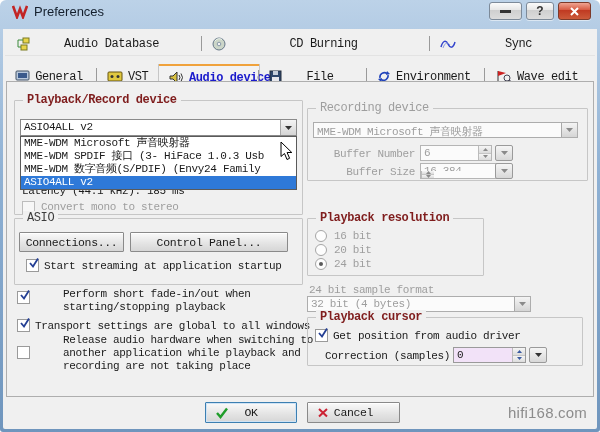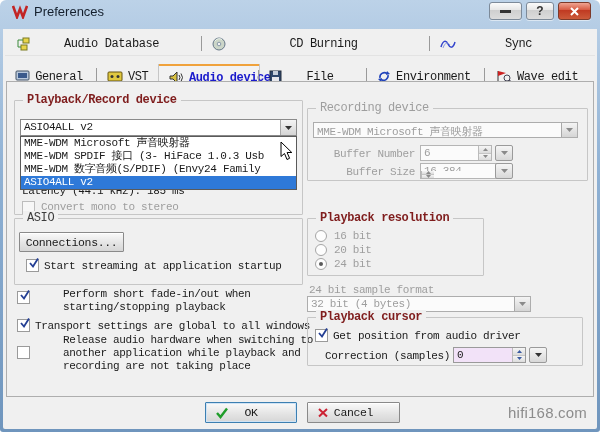--- a/index.html
+++ b/index.html
@@ -234,20 +234,23 @@
 
     <span class="cb dis" style="left:19px; top:172px;"></span>
     <span class="abs lbl dis" style="left:38px; top:172px;">Convert mono to stereo</span>
 
     <div class="group" style="left:11px; top:189px; width:289px; height:67px;">
       <span class="gtitle plain">ASIO</span>
     </div>
     <div class="btn" style="left:16px; top:203px; width:105px; height:20px;">
       <span>Connections...</span>
     </div>
+    <div class="btn" style="left:127px; top:203px; width:158px; height:20px;">
+      <span>Control Panel...</span>
+    </div>
     <span class="cb" style="left:23px; top:230px;">
       <svg width="12" height="11">
           <path d="M2 5 L5 8.5 L10 0.5" stroke="#243f94" stroke-width="1.8" fill="none"></path>
         </svg>
     </span>
     <span class="abs lbl" style="left:41px; top:231px;">Start streaming at application startup</span>
 
     <span class="cb" style="left:14px; top:262px;">
       <svg width="12" height="11">
           <path d="M2 5 L5 8.5 L10 0.5" stroke="#243f94" stroke-width="1.8" fill="none"></path>

